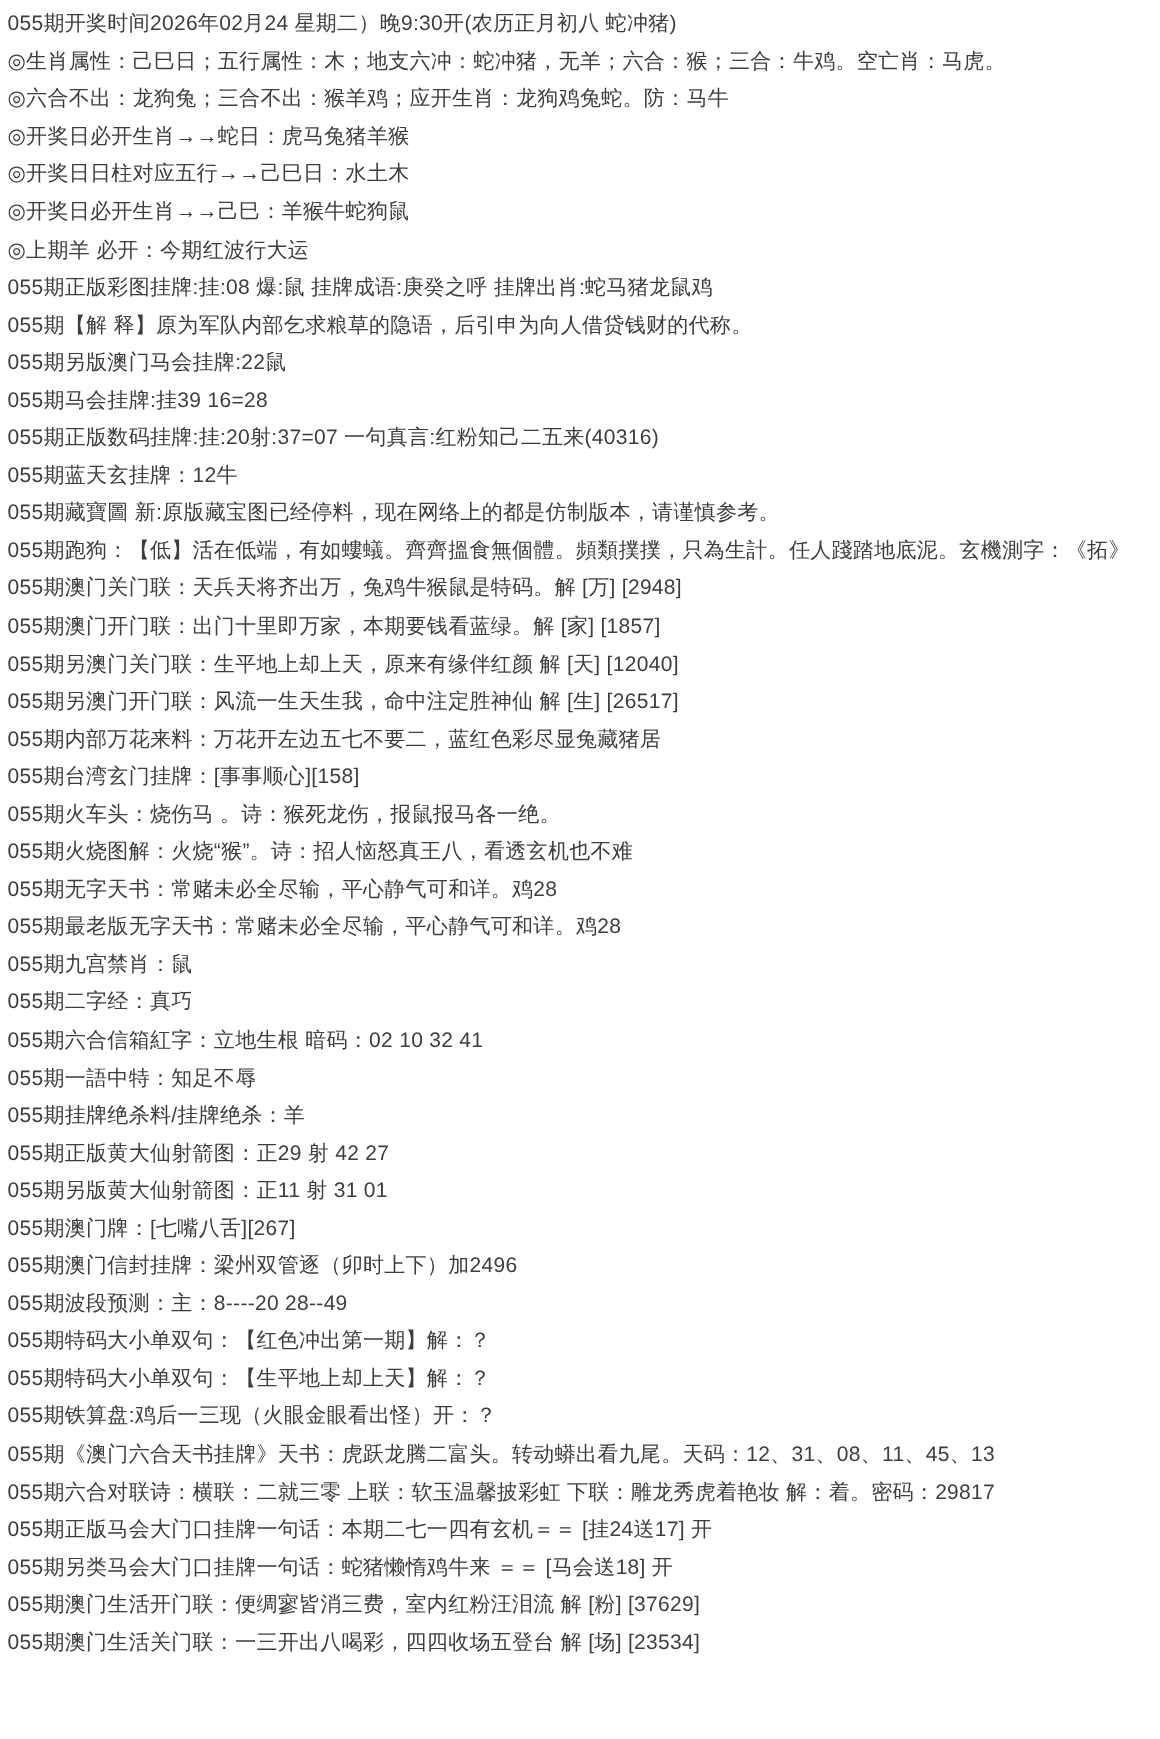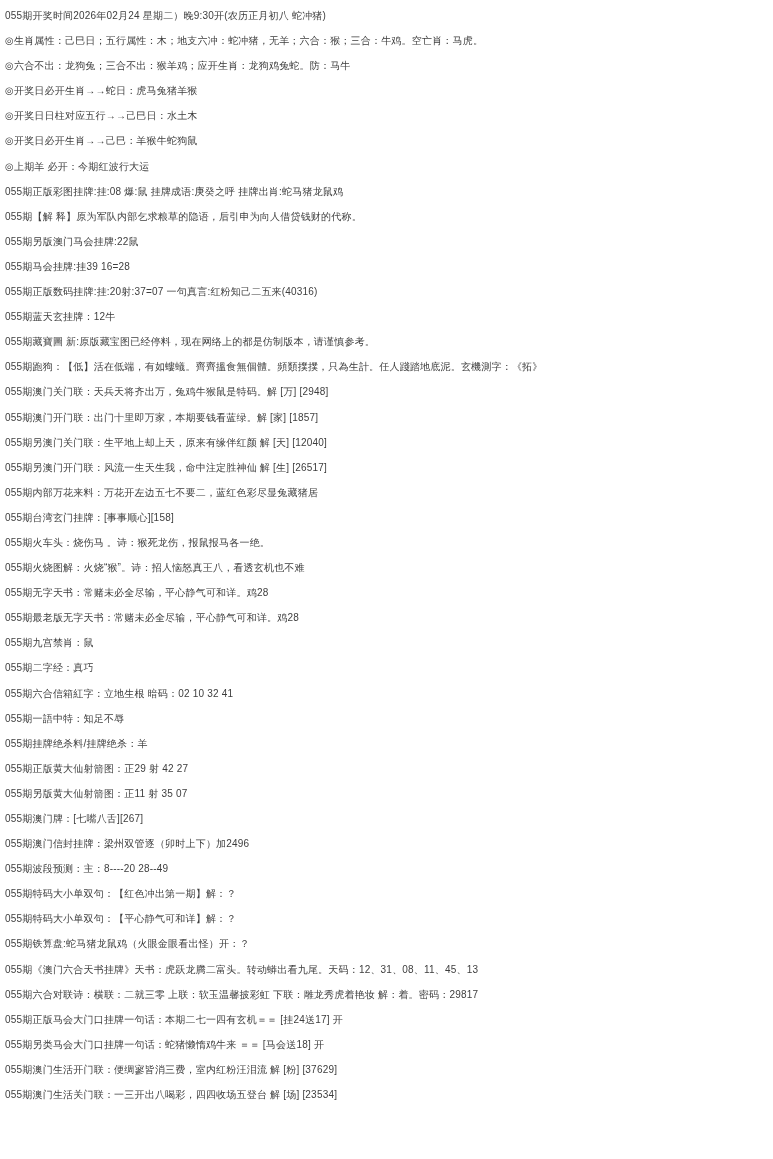--- a/index.html
+++ b/index.html
@@ -9,21 +9,21 @@
   }
   .page {
     width: 753px;
     height: 1159px;
     box-sizing: border-box;
     padding: 3px 4px 0 5px;
     overflow: hidden;
     background: #ffffff;
     color: #3d3d3d;
     font-family: "Liberation Sans", "DejaVu Sans", sans-serif;
-    font-size: 10px;
+    font-size: 14px;
   }
   .line {
     height: 25.1px;
     line-height: 25.1px;
     white-space: nowrap;
     overflow: hidden;
     letter-spacing: 0.2px;
   }
 </style>
 </head>
@@ -54,26 +54,26 @@
   <div class="line">055期火车头：烧伤马 。诗：猴死龙伤，报鼠报马各一绝。</div>
   <div class="line">055期火烧图解：火烧“猴”。诗：招人恼怒真王八，看透玄机也不难</div>
   <div class="line">055期无字天书：常赌未必全尽输，平心静气可和详。鸡28</div>
   <div class="line">055期最老版无字天书：常赌未必全尽输，平心静气可和详。鸡28</div>
   <div class="line">055期九宫禁肖：鼠</div>
   <div class="line">055期二字经：真巧</div>
   <div class="line">055期六合信箱紅字：立地生根 暗码：02 10 32 41</div>
   <div class="line">055期一語中特：知足不辱</div>
   <div class="line">055期挂牌绝杀料/挂牌绝杀：羊</div>
   <div class="line">055期正版黄大仙射箭图：正29 射 42 27</div>
-  <div class="line">055期另版黄大仙射箭图：正11 射 35 07</div>
+  <div class="line">055期另版黄大仙射箭图：正11 射 31 01</div>
   <div class="line">055期澳门牌：[七嘴八舌][267]</div>
   <div class="line">055期澳门信封挂牌：梁州双管逐（卯时上下）加2496</div>
   <div class="line">055期波段预测：主：8----20 28--49</div>
   <div class="line">055期特码大小单双句：【红色冲出第一期】解：？</div>
-  <div class="line">055期特码大小单双句：【平心静气可和详】解：？</div>
-  <div class="line">055期铁算盘:蛇马猪龙鼠鸡（火眼金眼看出怪）开：？</div>
+  <div class="line">055期特码大小单双句：【生平地上却上天】解：？</div>
+  <div class="line">055期铁算盘:鸡后一三现（火眼金眼看出怪）开：？</div>
   <div class="line">055期《澳门六合天书挂牌》天书：虎跃龙腾二富头。转动蟒出看九尾。天码：12、31、08、11、45、13</div>
   <div class="line">055期六合对联诗：横联：二就三零 上联：软玉温馨披彩虹 下联：雕龙秀虎着艳妆 解：着。密码：29817</div>
   <div class="line">055期正版马会大门口挂牌一句话：本期二七一四有玄机＝＝ [挂24送17] 开</div>
   <div class="line">055期另类马会大门口挂牌一句话：蛇猪懒惰鸡牛来 ＝＝ [马会送18] 开</div>
   <div class="line">055期澳门生活开门联：便绸寥皆消三费，室内红粉汪泪流 解 [粉] [37629]</div>
   <div class="line">055期澳门生活关门联：一三开出八喝彩，四四收场五登台 解 [场] [23534]</div>
 </div>
 
 </body></html>

